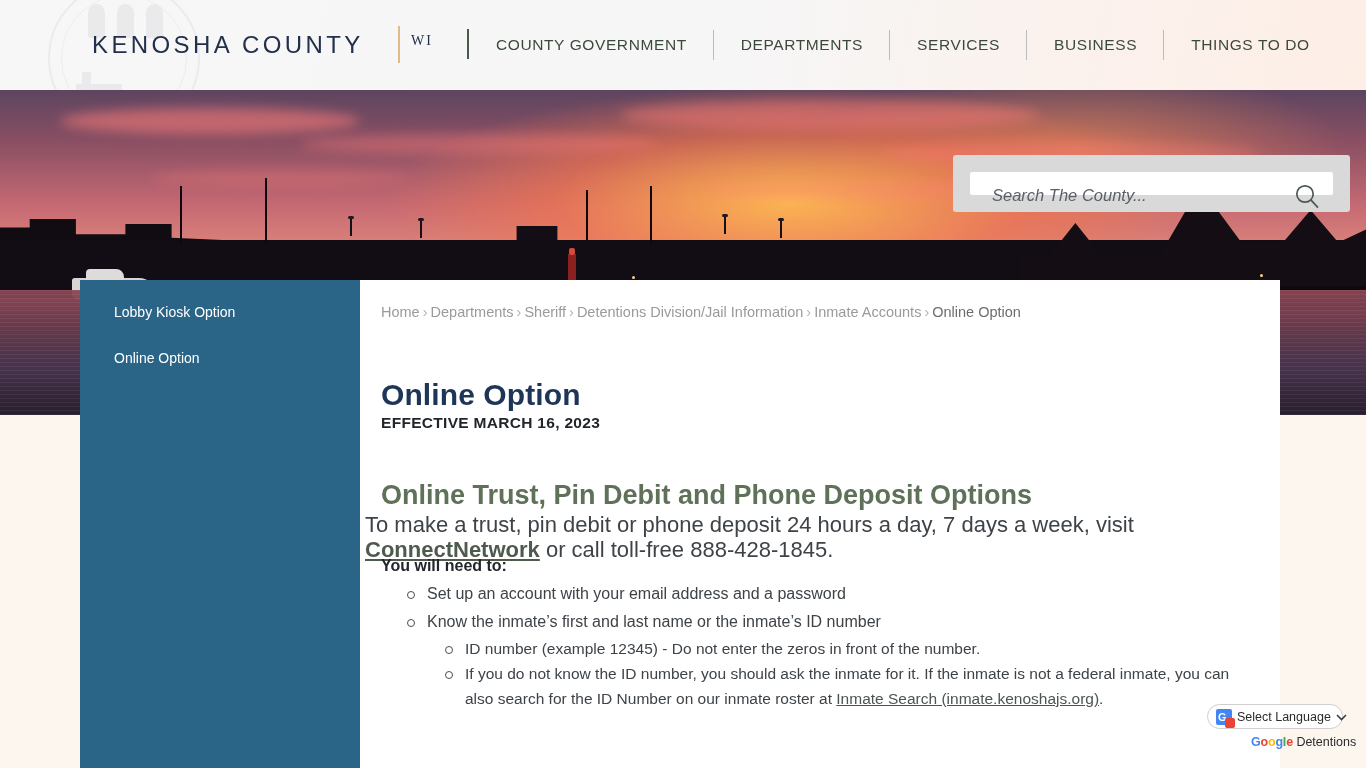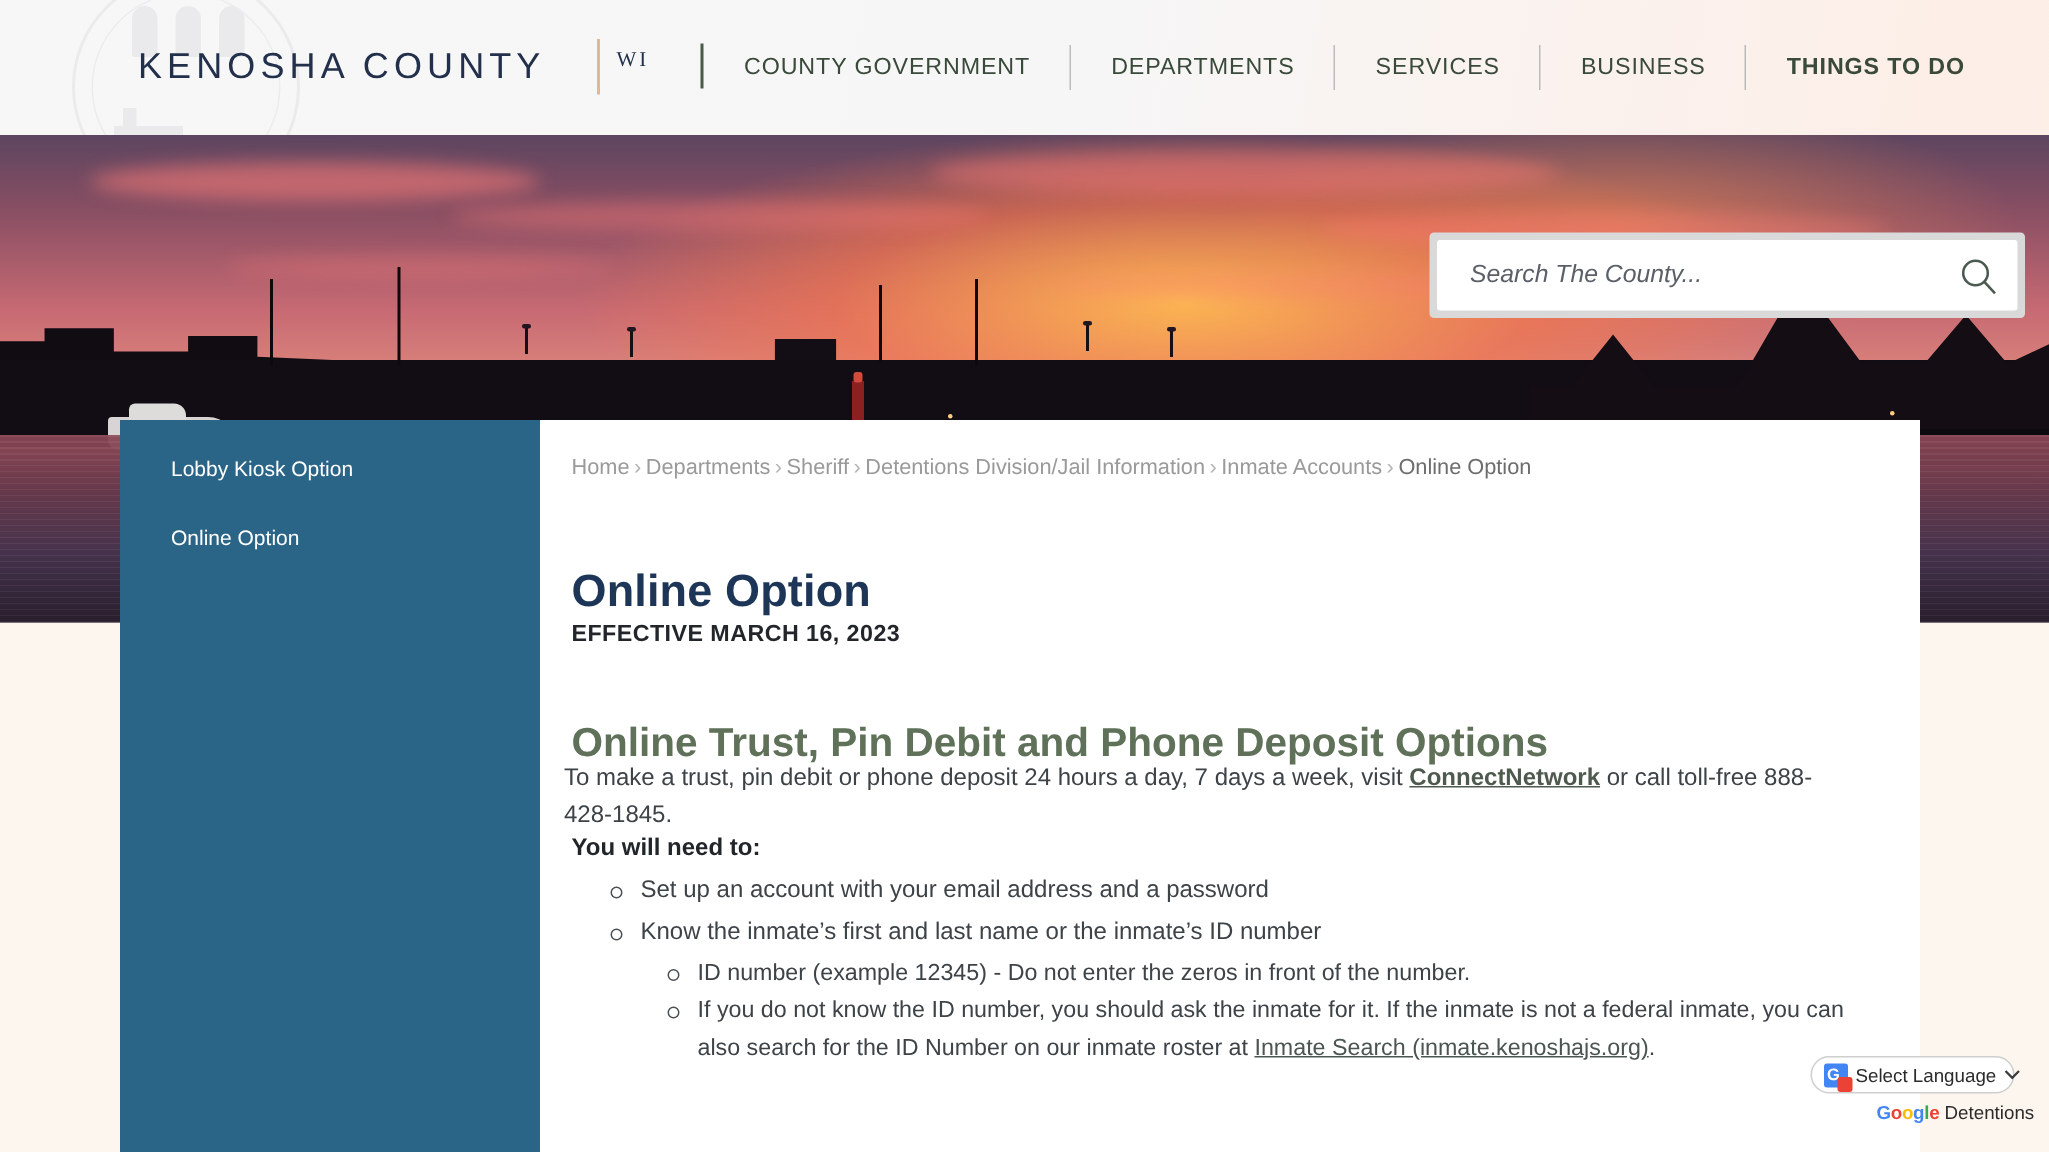--- a/index.html
+++ b/index.html
@@ -61,21 +61,21 @@
   .divider-green {
     position:absolute; left:467px; top:29px; width:2px; height:30px; background:#4a5a4a;
   }
   .nav { position:absolute; left:496px; top:34px; height:30px; }
   .nav a {
     position:relative; float:left; text-decoration:none;
     color:#3a4a3a; font-size:15.5px; letter-spacing:.6px;
     padding:0 27px 0 0; margin-right:27px; line-height:22px;
     white-space:nowrap;
   }
-  .nav a:last-child { padding-right:0; margin-right:16px;font-weight:bold; }
+  .nav a:last-child { padding-right:0; margin-right:16px; }
   .nav a:not(:last-child):after {
     content:""; position:absolute; right:0; top:-4px; width:1px; height:30px; background:#b9bcb9;
   }
 
   
   .hero {
     position:absolute; left:0; top:90px; width:1366px; height:325px;
     overflow:hidden;
     background:
       radial-gradient(ellipse 520px 150px at 790px 112px, rgba(255,186,80,.95) 0%, rgba(250,120,70,.55) 45%, rgba(150,60,80,0) 78%),
@@ -139,21 +139,21 @@
   }
   .hero .boat:before{
     content:""; position:absolute; left:14px; top:-9px; width:38px; height:11px;
     background:#f0eeec; border-radius:4px 8px 0 0;
   }
   .hero .birdlight{ position:absolute; width:3px; height:3px; border-radius:50%; background:#ffcf7a; }
 
   
   .search-wrap {
     position:absolute; left:953px; top:155px; width:397px; height:57px;
-    background:#d9d9d9; border-radius:3px; padding:5px;
+    background:#d9d9d9; border-radius:3px; padding:17px;
   }
   .search-box {
     position:relative; width:100%; height:100%;
     background:#fff; border-radius:2px;
   }
   .search-input {
     position:absolute; left:20px; top:0; width:300px; height:47px;
     border:0; outline:0; background:transparent;
     font-family:"Liberation Sans", sans-serif;
     font-size:16.5px; font-style:italic; color:#4c5057;
@@ -195,22 +195,22 @@
   }
   .effective {
     position:absolute; left:21px; top:134px;
     font-size:15.5px; font-weight:bold; color:#22262b; letter-spacing:.3px;
   }
   .sect-title {
     position:absolute; left:21px; top:178px;
     font-size:27px; font-weight:bold; color:#5f7159;
   }
   .para {
-    position:absolute; left:16px; top:210px; width:850px;
-    font-size:16px; line-height:25px; color:#3e4348;
+    position:absolute; left:5px; top:210px; width:850px;
+    font-size:22px; line-height:25px; color:#3e4348;
   }
   .para a { color:#4d5a4d; font-weight:bold; text-decoration:underline; }
   .need {
     position:absolute; left:21px; top:277px;
     font-size:16px; font-weight:bold; color:#22262b;
   }
   .list {
     position:absolute; left:21px; top:300px; width:880px;
     margin:0; padding:0 0 0 26px; list-style:none;
   }

